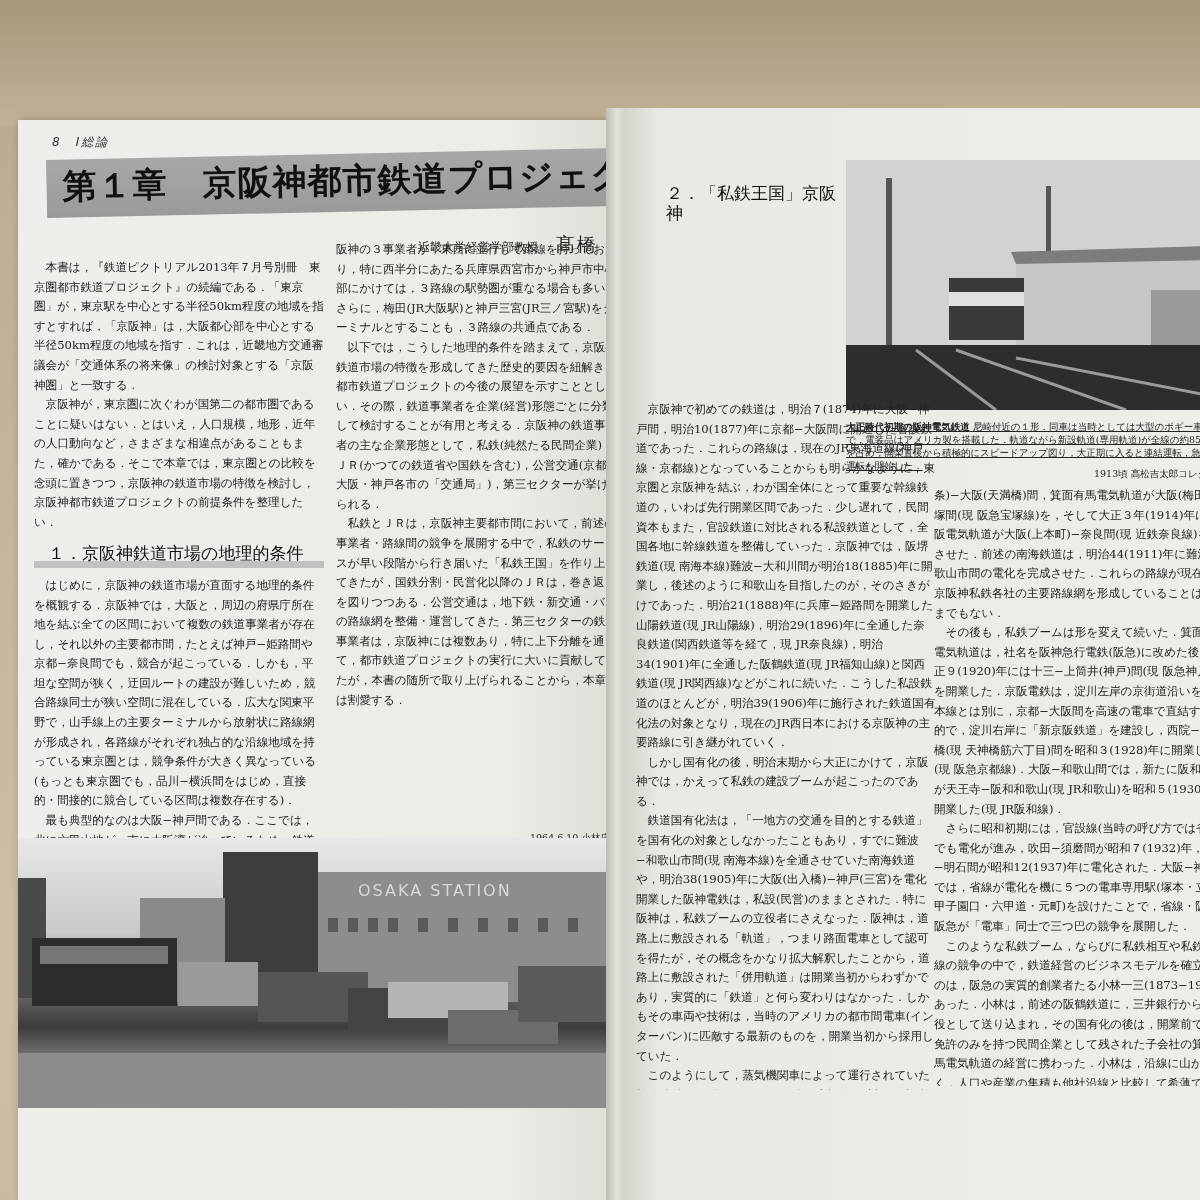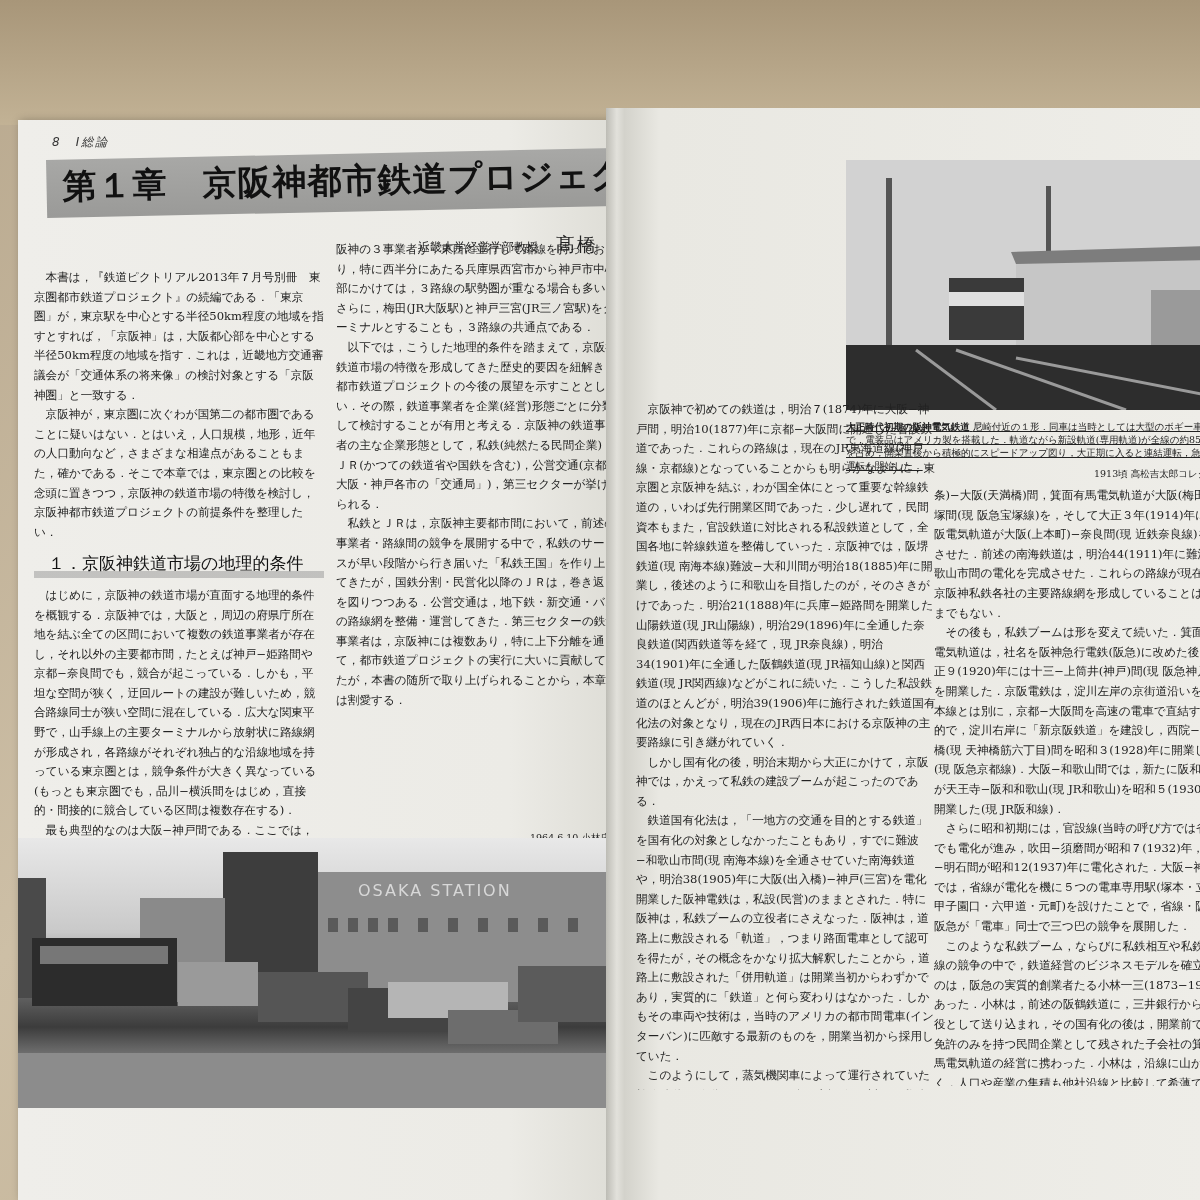--- a/index.html
+++ b/index.html
@@ -57,21 +57,21 @@
 
 <div class="page page-left">
   <div class="running-head-left">8　Ⅰ総論</div>
   <div class="chapter-band"></div>
   <div class="chapter-title">第１章　京阪神都市鉄道プロジェクトの前提条件</div>
   <div class="author">
     <span>近畿大学経営学部教授</span>
     <span class="name">髙橋 愛典</span>
   </div>
 
-  <div class="col" style="left:16px; top:148px; width:290px;">
+  <div class="col" style="left:16px; top:138px; width:290px;">
     <p>本書は，『鉄道ピクトリアル2013年７月号別冊　東京圏都市鉄道プロジェクト』の続編である．「東京圏」が，東京駅を中心とする半径50km程度の地域を指すとすれば，「京阪神」は，大阪都心部を中心とする半径50km程度の地域を指す．これは，近畿地方交通審議会が「交通体系の将来像」の検討対象とする「京阪神圏」と一致する．</p>
     <p>京阪神が，東京圏に次ぐわが国第二の都市圏であることに疑いはない．とはいえ，人口規模，地形，近年の人口動向など，さまざまな相違点があることもまた，確かである．そこで本章では，東京圏との比較を念頭に置きつつ，京阪神の鉄道市場の特徴を検討し，京阪神都市鉄道プロジェクトの前提条件を整理したい．</p>
     <div class="section-head sec-left">１．京阪神鉄道市場の地理的条件</div>
     <p>はじめに，京阪神の鉄道市場が直面する地理的条件を概観する．京阪神では，大阪と，周辺の府県庁所在地を結ぶ全ての区間において複数の鉄道事業者が存在し，それ以外の主要都市間，たとえば神戸−姫路間や京都−奈良間でも，競合が起こっている．しかも，平坦な空間が狭く，迂回ルートの建設が難しいため，競合路線同士が狭い空間に混在している．広大な関東平野で，山手線上の主要ターミナルから放射状に路線網が形成され，各路線がそれぞれ独占的な沿線地域を持っている東京圏とは，競争条件が大きく異なっている(もっとも東京圏でも，品川−横浜間をはじめ，直接的・間接的に競合している区間は複数存在する)．</p>
     <p>最も典型的なのは大阪−神戸間である．ここでは，北に六甲山地が，南に大阪湾が迫っているため，鉄道用地・住宅用地に適した平地は特に狭い．ここに，阪急・ＪＲ・</p>
   </div>
 
   <div class="col" style="left:318px; top:120px; width:284px; height:562px; overflow:hidden;">
     <p class="noindent">阪神の３事業者が，東西に並行して路線を持っており，特に西半分にあたる兵庫県西宮市から神戸市中心部にかけては，３路線の駅勢圏が重なる場合も多い．さらに，梅田(JR大阪駅)と神戸三宮(JR三ノ宮駅)をターミナルとすることも，３路線の共通点である．</p>
     <p>以下では，こうした地理的条件を踏まえて，京阪神鉄道市場の特徴を形成してきた歴史的要因を紐解き，都市鉄道プロジェクトの今後の展望を示すこととしたい．その際，鉄道事業者を企業(経営)形態ごとに分類して検討することが有用と考える．京阪神の鉄道事業者の主な企業形態として，私鉄(純然たる民間企業)，ＪＲ(かつての鉄道省や国鉄を含む)，公営交通(京都・大阪・神戸各市の「交通局」)，第三セクターが挙げられる．</p>
@@ -115,20 +115,21 @@
     </svg>
   </div>
 </div>
 
 <div class="gutter"></div>
 
 <div class="page page-right">
   <div class="running-head-right">第１章　京阪神都市鉄道プロジェクトの前提条件</div>
 
   <div class="col" style="left:12px; top:62px; width:205px;">
+    <div class="section-head" style="background:none; padding-left:30px; margin-top:12px;">２．「私鉄王国」京阪神</div>
   </div>
 
   <div class="photo photo-tram">
     <svg width="366" height="250" viewBox="0 0 366 250">
       <rect x="0" y="0" width="366" height="250" fill="#d2d2d2"></rect>
       <rect x="40" y="18" width="6" height="190" fill="#555"></rect>
       <rect x="200" y="26" width="5" height="170" fill="#555"></rect>
       <rect x="170" y="92" width="196" height="100" fill="#c6c6c6"></rect>
       <polygon points="165,92 366,86 366,100 170,104" fill="#7d7d7d"></polygon>
       <rect x="103" y="118" width="75" height="62" fill="#3a3a3a"></rect>

